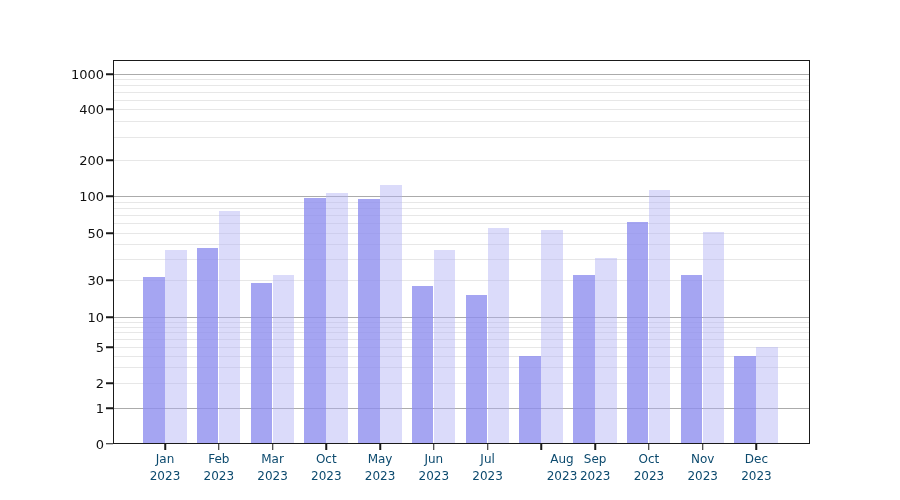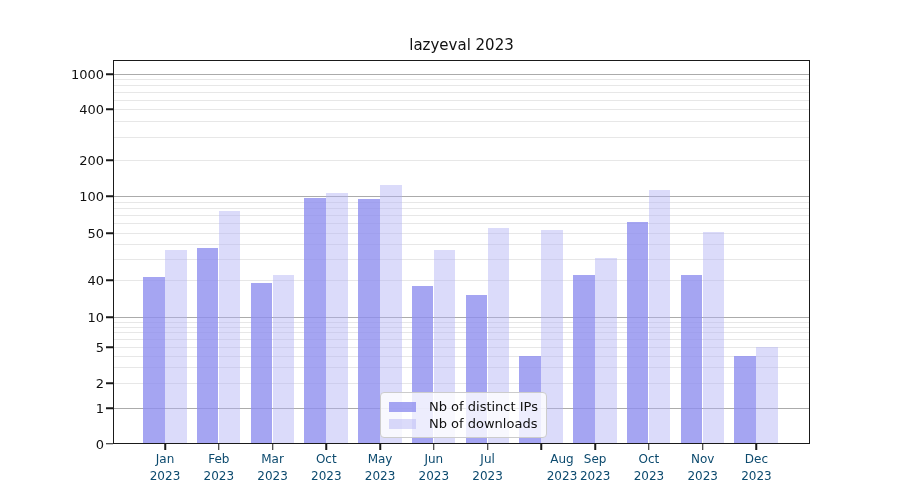--- a/index.html
+++ b/index.html
@@ -35,21 +35,20 @@
     padding:5px 8px;box-sizing:border-box;z-index:6;
   }
   .legend-row{display:flex;align-items:center;height:17px;}
   .legend-swatch{width:27px;height:10px;margin-right:13px;flex:0 0 auto;}
   .legend-label{font-size:13px;color:#111;white-space:nowrap;}
 </style>
 </head>
 <body>
 
 <div class="figure">
-  <div class="title">lazyeval 2023</div>
 
   <div class="plot">
       <div class="gridline minor" style="top: 322px;"></div>
       <div class="gridline minor" style="top: 306.07px;"></div>
       <div class="gridline minor" style="top: 294.767px;"></div>
       <div class="gridline minor" style="top: 286px;"></div>
       <div class="gridline minor" style="top: 278.109px;"></div>
       <div class="gridline minor" style="top: 271.437px;"></div>
       <div class="gridline minor" style="top: 265.658px;"></div>
       <div class="gridline minor" style="top: 260.56px;"></div>
@@ -92,30 +91,20 @@
       <div class="bar" style="left: 459.16px; width: 21.5px; top: 214.111px; height: 167.889px; background: rgba(143, 143, 239, 0.8);"></div>
       <div class="bar" style="left: 481.16px; width: 21.5px; top: 196.52px; height: 185.48px; background: rgba(175, 175, 244, 0.45);"></div>
       <div class="bar" style="left: 512.93px; width: 21.5px; top: 160.517px; height: 221.483px; background: rgba(143, 143, 239, 0.8);"></div>
       <div class="bar" style="left: 534.93px; width: 21.5px; top: 129.114px; height: 252.886px; background: rgba(175, 175, 244, 0.45);"></div>
       <div class="bar" style="left: 566.7px; width: 21.5px; top: 214.111px; height: 167.889px; background: rgba(143, 143, 239, 0.8);"></div>
       <div class="bar" style="left: 588.7px; width: 21.5px; top: 170.943px; height: 211.057px; background: rgba(175, 175, 244, 0.45);"></div>
       <div class="bar" style="left: 620.47px; width: 21.5px; top: 294.767px; height: 87.2329px; background: rgba(143, 143, 239, 0.8);"></div>
       <div class="bar" style="left: 642.47px; width: 21.5px; top: 286px; height: 96px; background: rgba(175, 175, 244, 0.45);"></div>
     </div>
 
-  <div class="legend">
-    <div class="legend-row">
-      <div class="legend-swatch" style="background: rgba(143, 143, 239, 0.8);"></div>
-      <div class="legend-label">Nb of distinct IPs</div>
-    </div>
-    <div class="legend-row">
-      <div class="legend-swatch" style="background: rgba(175, 175, 244, 0.45);"></div>
-      <div class="legend-label">Nb of downloads</div>
-    </div>
-  </div>
 <div class="xtick-mark" style="left: 165px;"></div>
     <div class="xtick-label" style="left: 165px;">
       <div>Jan</div>
       <div>2023</div>
     </div>
     <div class="xtick-mark" style="left: 218.77px;"></div>
     <div class="xtick-label" style="left: 218.77px;">
       <div>Feb</div>
       <div>2023</div>
     </div>
@@ -172,21 +161,21 @@
     <div class="ytick-label" style="top: 443.5px;">0</div>
     <div class="ytick-mark" style="top: 443.5px;"></div>
     <div class="ytick-label" style="top: 408px;">1</div>
     <div class="ytick-mark" style="top: 408px;"></div>
     <div class="ytick-label" style="top: 383px;">2</div>
     <div class="ytick-mark" style="top: 383px;"></div>
     <div class="ytick-label" style="top: 347px;">5</div>
     <div class="ytick-mark" style="top: 347px;"></div>
     <div class="ytick-label" style="top: 317px;">10</div>
     <div class="ytick-mark" style="top: 317px;"></div>
-    <div class="ytick-label" style="top: 280px;">40</div>
+    <div class="ytick-label" style="top: 280px;">30</div>
     <div class="ytick-mark" style="top: 280px;"></div>
     <div class="ytick-label" style="top: 233px;">50</div>
     <div class="ytick-mark" style="top: 233px;"></div>
     <div class="ytick-label" style="top: 196px;">100</div>
     <div class="ytick-mark" style="top: 196px;"></div>
     <div class="ytick-label" style="top: 160px;">200</div>
     <div class="ytick-mark" style="top: 160px;"></div>
     <div class="ytick-label" style="top: 109px;">400</div>
     <div class="ytick-mark" style="top: 109px;"></div>
     <div class="ytick-label" style="top: 74px;">1000</div>

